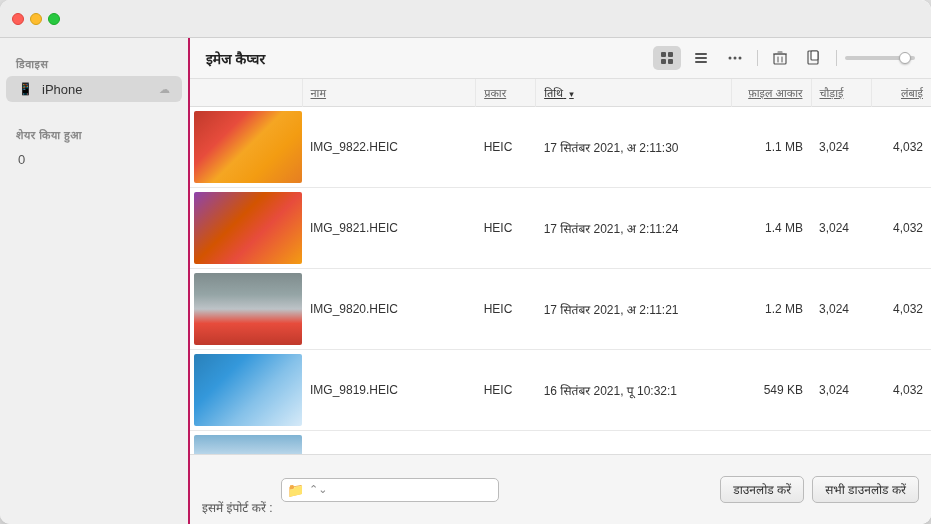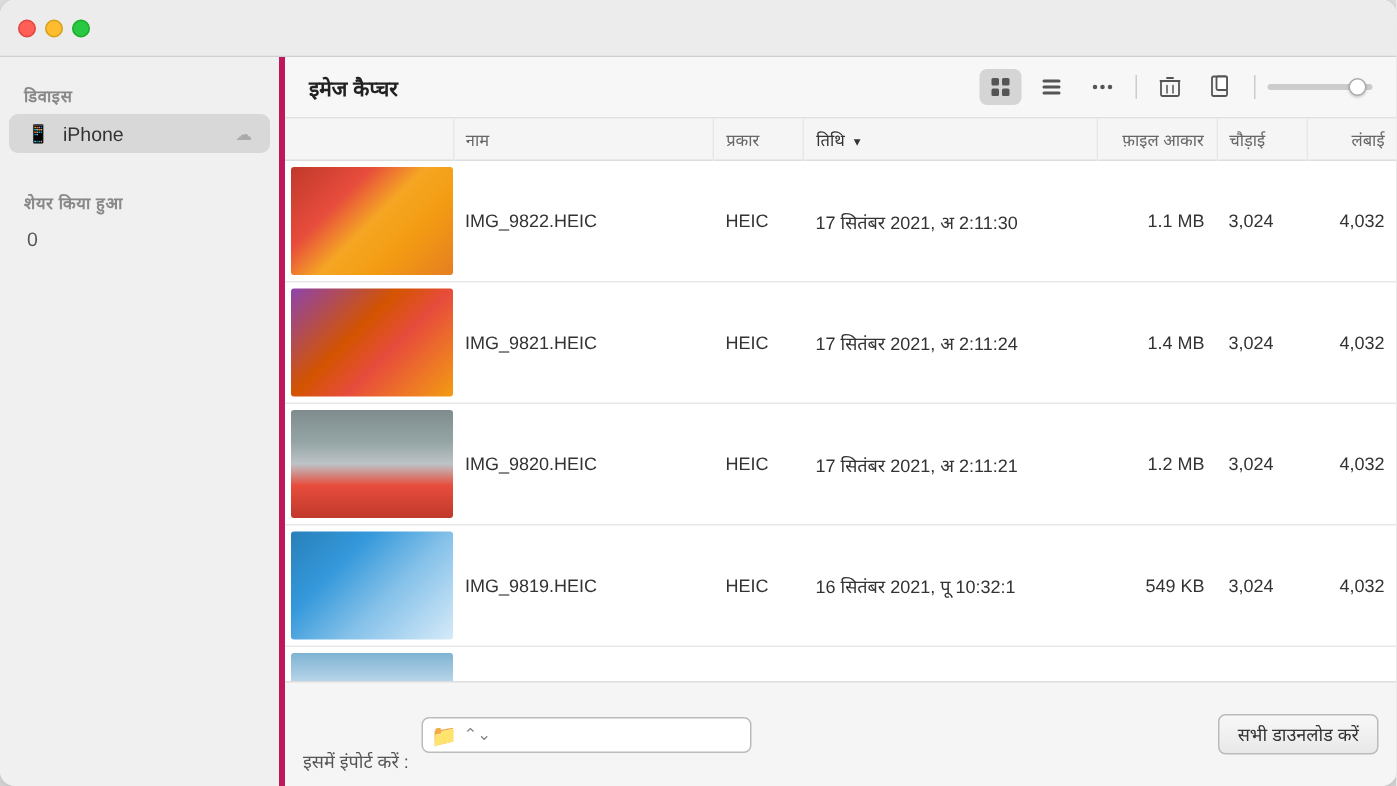--- a/index.html
+++ b/index.html
@@ -47,21 +47,21 @@
       border-radius: 50%;
     }
     .tl-red { background: #ff5f57; border: 1px solid #e0443e; }
     .tl-yellow { background: #febc2e; border: 1px solid #d4a017; }
     .tl-green { background: #28c840; border: 1px solid #1aab29; }
 
     
     .sidebar {
       width: 190px;
       background: #f0f0f0;
-      border-right: 4px solid #be185d;
+      border-right: 2px solid #be185d;
       padding-top: 48px;
       display: flex;
       flex-direction: column;
       flex-shrink: 0;
     }
     .sidebar-section-label {
       font-size: 11px;
       color: #888;
       font-weight: 600;
       padding: 8px 16px 4px;
@@ -207,20 +207,21 @@
       background: #f5f5f5;
     }
     th {
       font-size: 11px;
       color: #666;
       font-weight: 500;
       text-align: left;
       padding: 6px 8px;
       border-right: 1px solid #e8e8e8;
       white-space: nowrap;
+      text-decoration: underline;
     }
     th:last-child { border-right: none; }
     th.active-sort {
       color: #333;
     }
     .sort-arrow {
       font-size: 9px;
       margin-left: 3px;
     }
     td {
@@ -501,16 +502,17 @@
       </table>
     </div>
 
     <div class="footer">
       <span class="import-label">इसमें इंपोर्ट करें :</span>
       <div class="import-dropdown">
         <span class="folder-icon-sm">📁</span>
         <span class="dropdown-arrow">⌃⌄</span>
       </div>
       <div class="footer-spacer"></div>
+      <button class="footer-btn">डाउनलोड करें</button>
       <button class="footer-btn primary">सभी डाउनलोड करें</button>
     </div>
   </div>
 </div>
 
 </body></html>

